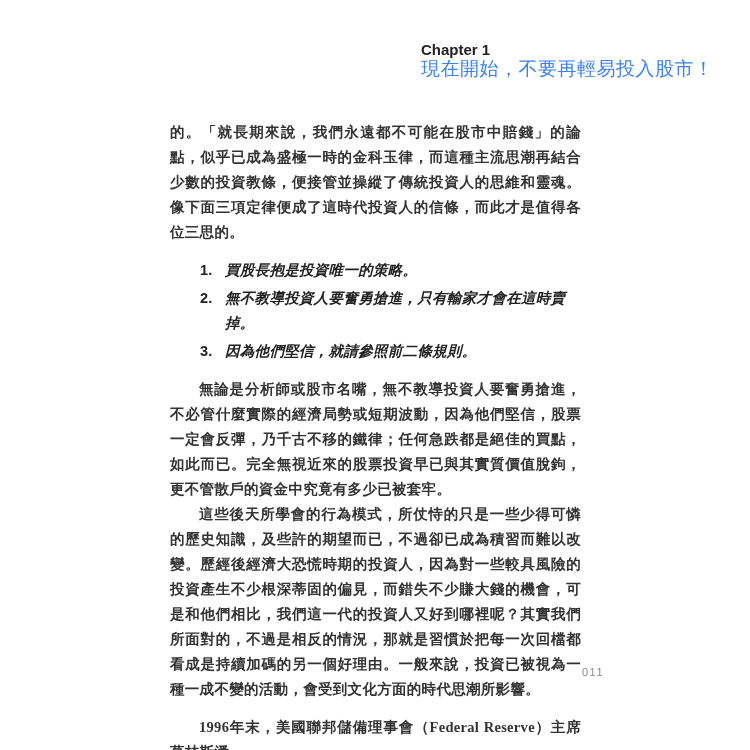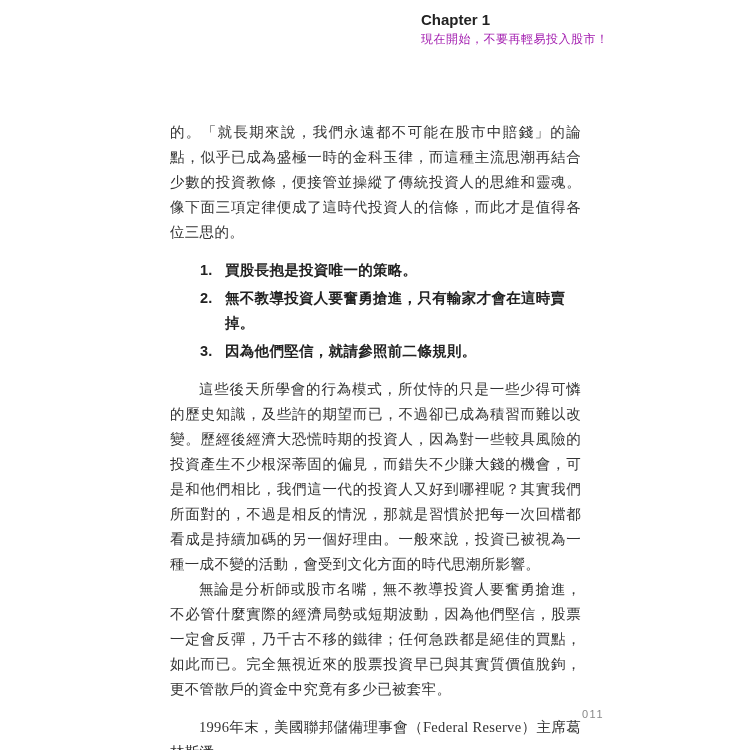--- a/index.html
+++ b/index.html
@@ -12,49 +12,50 @@
     width: 750px;
     height: 750px;
     background: #ffffff;
     overflow: hidden;
     font-family: "Liberation Serif", "DejaVu Serif", serif;
     color: #333333;
   }
   .chapter-header {
     position: absolute;
     left: 421px;
-    top: 11px;
+    top: 41px;
     font-family: "Liberation Sans", "DejaVu Sans", sans-serif;
     text-align: left;
   }
   .chapter-label {
     font-size: 15px;
     font-weight: bold;
     color: #222222;
     line-height: 18px;
   }
   .chapter-title {
-    font-size: 12px;
-    color: #a21caf;
+    font-size: 19px;
+    color: #3b82f6;
     line-height: 16px;
     margin-top: 2px;
     letter-spacing: 0.5px;
   }
   .text-block {
     position: absolute;
     left: 170px;
     top: 120px;
     width: 411px;
     font-size: 14.5px;
     line-height: 25px;
     text-align: justify;
     letter-spacing: 0.3px;
   }
   .para {
     margin: 0;
+    font-weight: bold;
   }
   .para.indent {
     text-indent: 2em;
   }
   .para.section-gap {
     margin-top: 13px;
   }
   .rules {
     list-style: none;
     margin: 13px 0 13px 0;
@@ -67,25 +68,26 @@
     display: flex;
     line-height: 25px;
     margin: 0 0 3px 0;
     text-align: left;
   }
   .rule-num {
     flex: 0 0 25px;
   }
   .rule-text {
     flex: 1 1 auto;
+    font-style: italic;
   }
   .page-number {
     position: absolute;
     left: 582px;
-    top: 708px;
+    top: 666px;
     font-family: "Liberation Sans", "DejaVu Sans", sans-serif;
     font-size: 11px;
     color: #888888;
     letter-spacing: 1.5px;
   }
 </style>
 </head>
 <body>
 
 <div class="page">
@@ -107,23 +109,23 @@
       <li class="rule">
         <span class="rule-num">2.</span>
         <span class="rule-text">無不教導投資人要奮勇搶進，只有輸家才會在這時賣掉。</span>
       </li>
       <li class="rule">
         <span class="rule-num">3.</span>
         <span class="rule-text">因為他們堅信，就請參照前二條規則。</span>
       </li>
     </ol>
 
+    <p class="para indent">無論是分析師或股市名嘴，無不教導投資人要奮勇搶進，不必管什麼實際的經濟局勢或短期波動，因為他們堅信，股票一定會反彈，乃千古不移的鐵律；任何急跌都是絕佳的買點，如此而已。完全無視近來的股票投資早已與其實質價值脫鉤，更不管散戶的資金中究竟有多少已被套牢。</p>
+
     <p class="para indent">這些後天所學會的行為模式，所仗恃的只是一些少得可憐的歷史知識，及些許的期望而已，不過卻已成為積習而難以改變。歷經後經濟大恐慌時期的投資人，因為對一些較具風險的投資產生不少根深蒂固的偏見，而錯失不少賺大錢的機會，可是和他們相比，我們這一代的投資人又好到哪裡呢？其實我們所面對的，不過是相反的情況，那就是習慣於把每一次回檔都看成是持續加碼的另一個好理由。一般來說，投資已被視為一種一成不變的活動，會受到文化方面的時代思潮所影響。</p>
-
-    <p class="para indent">無論是分析師或股市名嘴，無不教導投資人要奮勇搶進，不必管什麼實際的經濟局勢或短期波動，因為他們堅信，股票一定會反彈，乃千古不移的鐵律；任何急跌都是絕佳的買點，如此而已。完全無視近來的股票投資早已與其實質價值脫鉤，更不管散戶的資金中究竟有多少已被套牢。</p>
 
     <p class="para indent section-gap">1996年末，美國聯邦儲備理事會（Federal Reserve）主席葛林斯潘</p>
 
   </main>
 
   <footer>
     <div class="page-number">011</div>
   </footer>
 
 </div>

